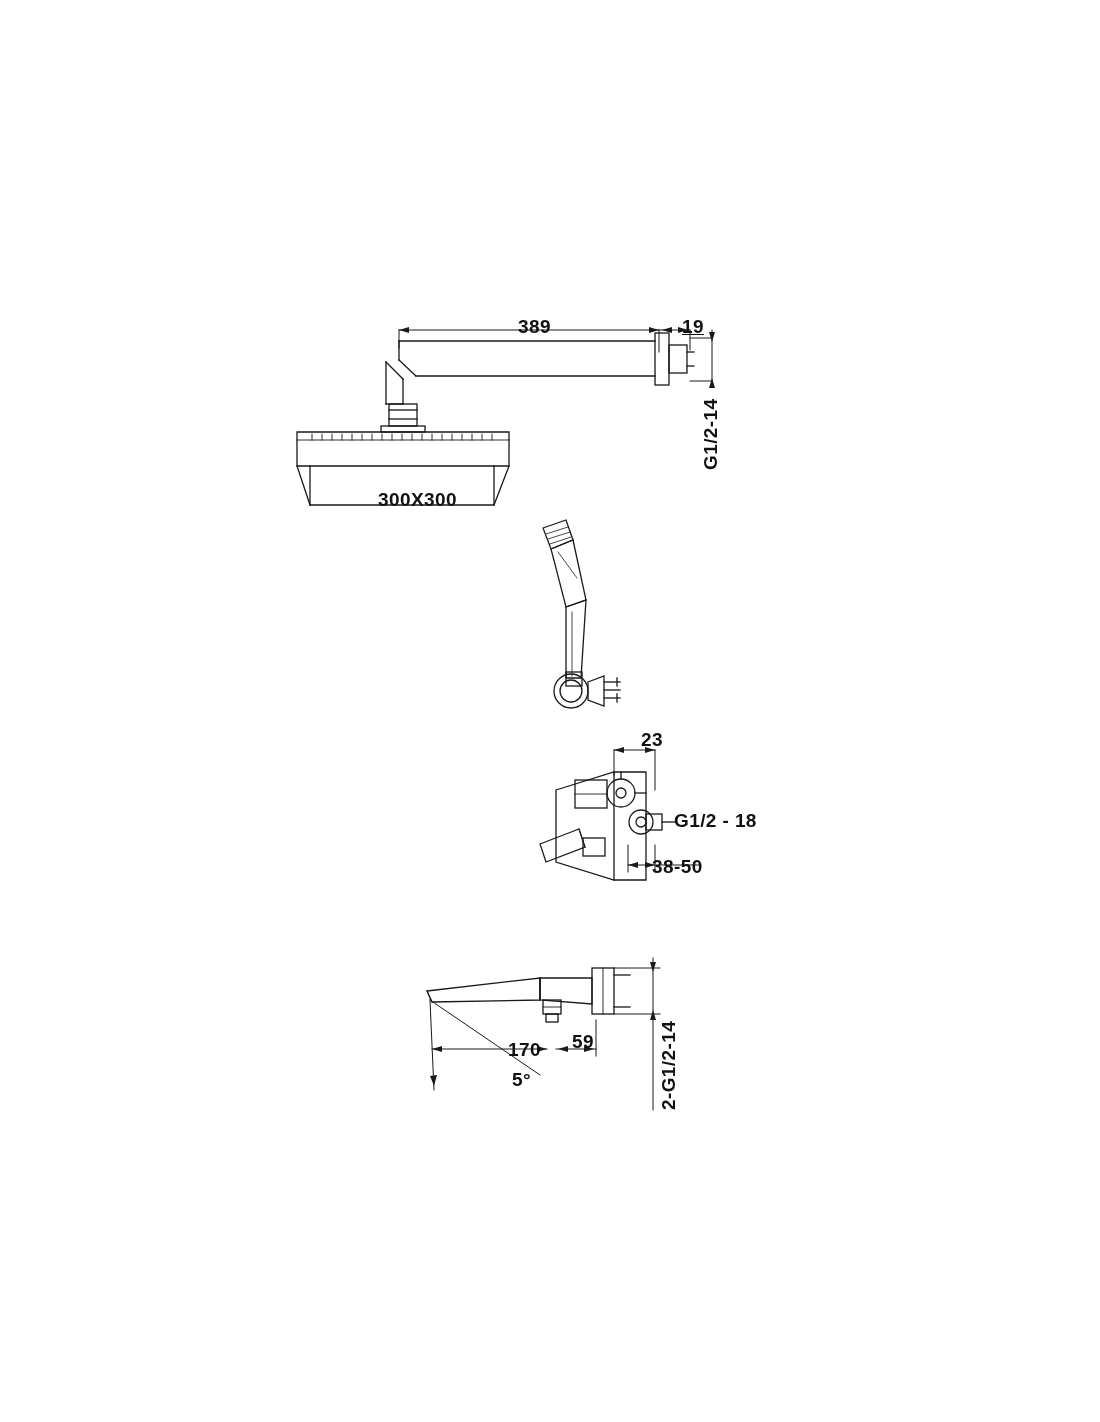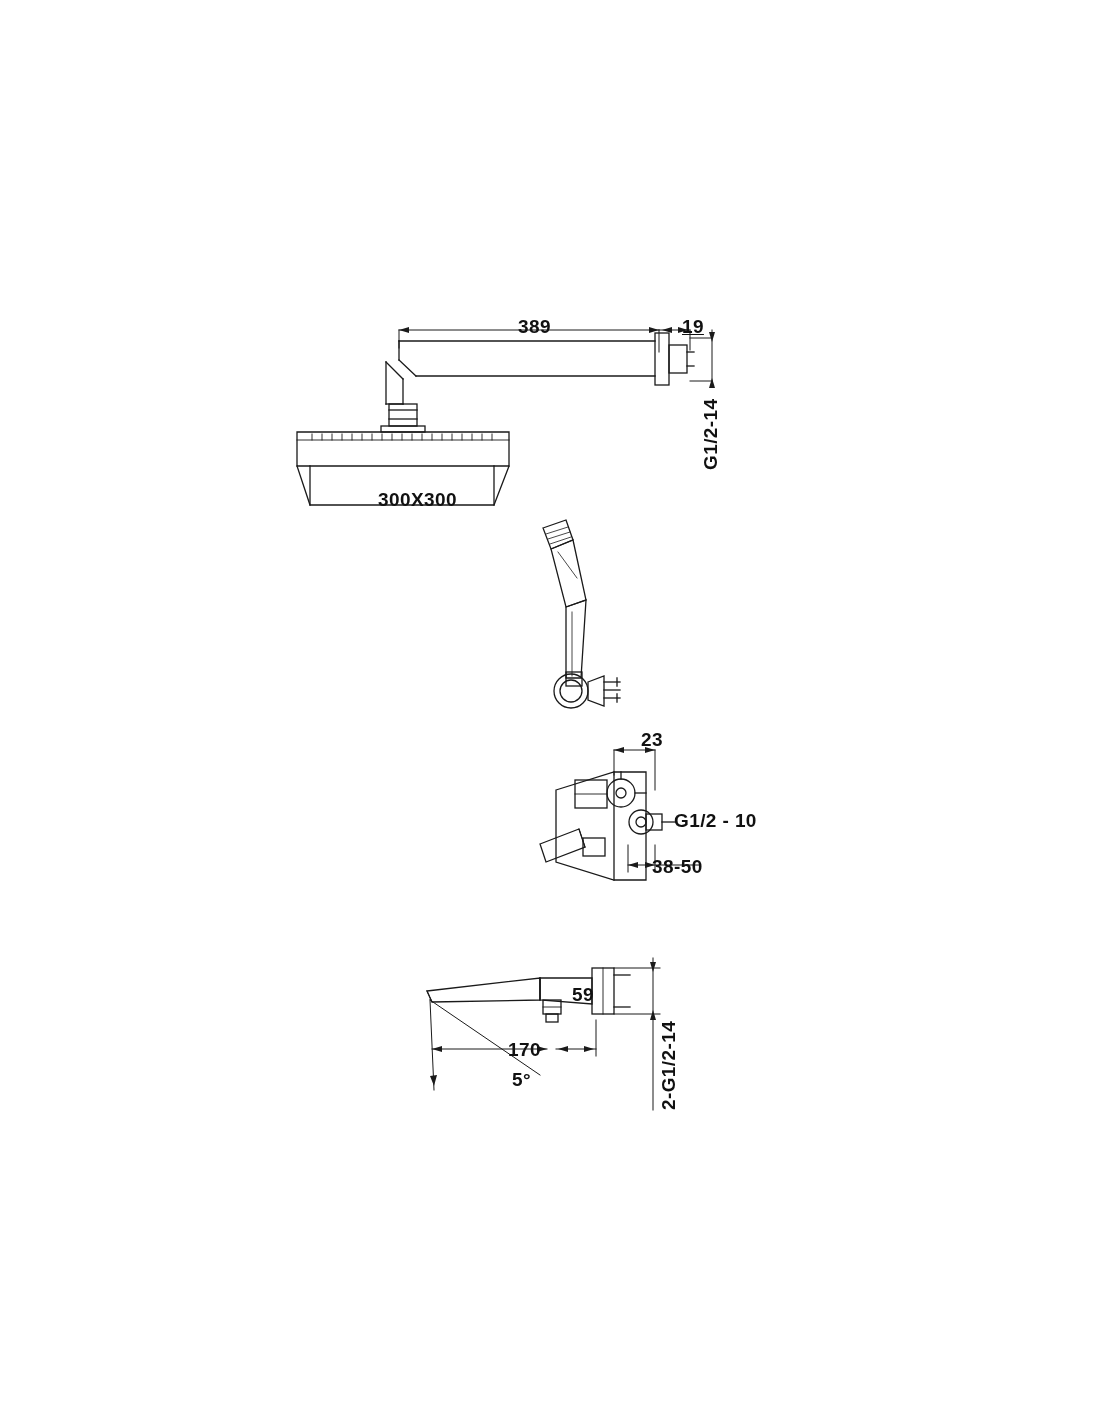--- a/index.html
+++ b/index.html
@@ -267,25 +267,25 @@
   <div class="dimlabel big" style="left:518px; top:316px;">389</div>
 
   <div class="dimlabel big" style="left:682px; top:316px;text-decoration:underline;">19</div>
 
   <div class="dimlabel big rot90" style="left:700px; top:470px;">G1/2-14</div>
 
   <div class="dimlabel big" style="left:378px; top:481px;margin-top:8px;">300X300</div>
 
   <div class="dimlabel big" style="left:624px; top:729px;margin-left:17px;">23</div>
 
-  <div class="dimlabel big" style="left:674px; top:810px;">G1/2 - 10</div>
+  <div class="dimlabel big" style="left:674px; top:810px;">G1/2 - 18</div>
 
   <div class="dimlabel big" style="left:652px; top:856px;">38-50</div>
 
   <div class="dimlabel big" style="left:508px; top:1039px;">170</div>
 
-  <div class="dimlabel big" style="left:572px; top:984px;">59</div>
+  <div class="dimlabel big" style="left:572px; top:1031px;">59</div>
 
   <div class="dimlabel big" style="left:512px; top:1069px;">5°</div>
 
   <div class="dimlabel big rot90" style="left:658px; top:1110px;">2-G1/2-14</div>
 
 </div>
 
 </body></html>

